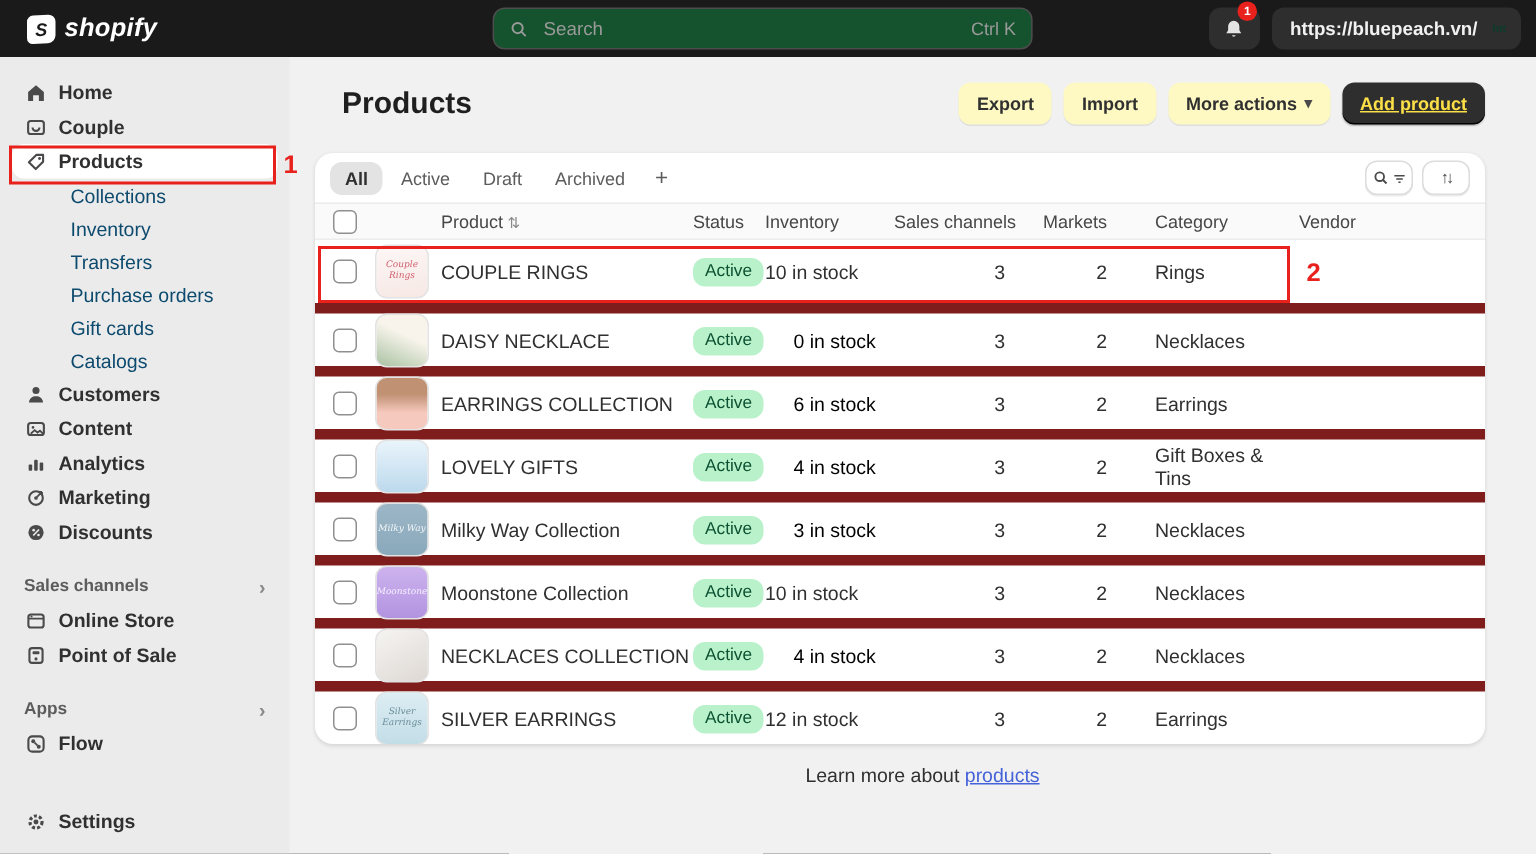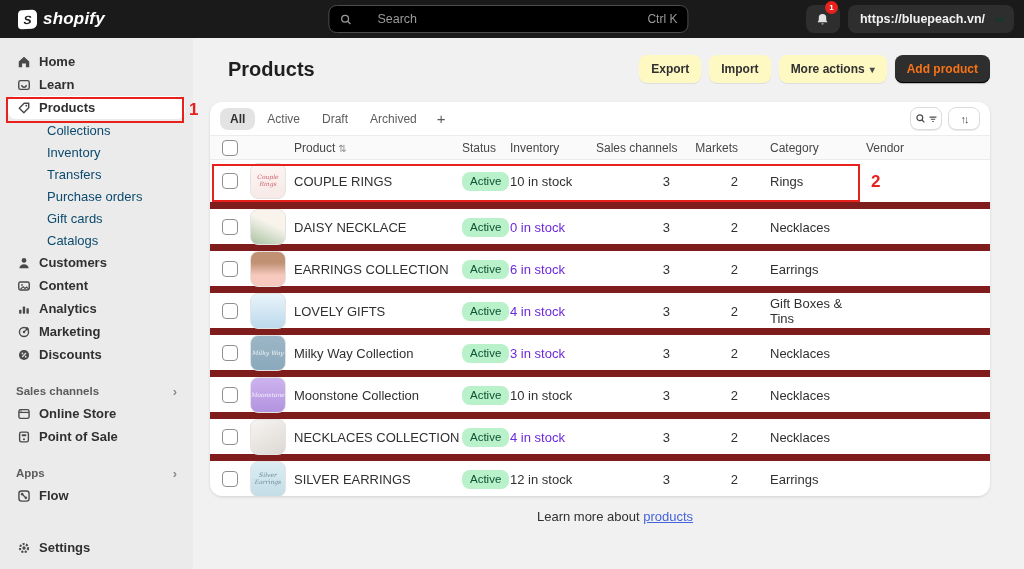--- a/index.html
+++ b/index.html
@@ -5,21 +5,21 @@
   * { margin:0; padding:0; box-sizing:border-box; }
   body { font-family:"Liberation Sans", sans-serif; background:#555; }
   .app { position:relative; width:1024px; height:569px; background:#f1f1f1; overflow:hidden; }
 
   
   .topbar { position:relative; height:38px; background:#1a1a1a; display:flex; align-items:center; }
   .brand { display:flex; align-items:center; gap:6px; padding-left:18px; }
   .bag { width:19px; height:19px; background:#fff; border-radius:4px 5px 5px 4px; position:relative; display:flex; align-items:center; justify-content:center; transform:skewY(-3deg); }
   .bag span { color:#1a1a1a; font-weight:bold; font-size:12px; font-style:italic; }
   .brand-name { color:#fff; font-size:17px; font-weight:bold; font-style:italic; letter-spacing:.2px; }
-  .search-box { position:absolute; left:50%; transform:translateX(-51%); top:5px; width:360px; height:28px; background:#000000; border:1px solid #4d4d4d; border-radius:8px; display:flex; align-items:center; padding:0 10px; gap:25px; }
+  .search-box { position:absolute; left:50%; transform:translateX(-51%); top:5px; width:360px; height:28px; background:#14532d; border:1px solid #4d4d4d; border-radius:8px; display:flex; align-items:center; padding:0 10px; gap:10px; }
   .search-box input { flex:1; background:transparent; border:none; outline:none; color:#e3e3e3; font-size:12.5px; font-family:"Liberation Sans",sans-serif; }
   .search-box input::placeholder { color:#9a9a9a; }
   .search-shortcut { color:#9a9a9a; font-size:12px; }
   .topbar-right { position:absolute; right:10px; top:5px; display:flex; gap:8px; align-items:center; }
   .bell-btn { position:relative; width:34px; height:28px; background:#2e2e2e; border-radius:8px; display:flex; align-items:center; justify-content:center; }
   .bell-badge { position:absolute; top:-4px; right:2px; min-width:13px; height:13px; background:#e8211d; border-radius:8px; color:#fff; font-size:8px; font-weight:bold; display:flex; align-items:center; justify-content:center; padding:0 3px; }
   .store-chip { height:28px; background:#2e2e2e; border-radius:8px; display:flex; align-items:center; gap:4px; padding:0 4px 0 12px; }
   .store-url { color:#f1f1f1; font-size:12.5px; font-weight:bold; }
   .store-avatar { width:21px; height:21px; border-radius:6px; display:flex; align-items:center; justify-content:center; font-size:7px; font-weight:bold; color:#0a3d2c; }
 
@@ -34,21 +34,21 @@
   .side-section .chev { color:#8a8a8a; font-size:13px; }
   .side-bottom { margin-top:auto; }
 
   
   .main { flex:1; padding:17px 0 0 17px; position:relative; }
   .page-header { width:780px; display:flex; align-items:center; margin-bottom:19px; }
   .page-title { font-size:20px; font-weight:bold; color:#1f1f1f; margin-left:18px; }
   .page-actions { margin-left:auto; display:flex; gap:8px; align-items:center; }
   .btn { height:28px; border:none; border-radius:8px; padding:0 12px; font-size:12px; font-weight:bold; font-family:"Liberation Sans",sans-serif; cursor:pointer; display:flex; align-items:center; gap:5px; }
   .btn-gray { background:#fef9c3; color:#303030; box-shadow:0 1px 0 rgba(0,0,0,.08); }
-  .btn-dark { background:#2e2e2e; color:#f97316; box-shadow:inset 0 -1px 0 #000, 0 1px 1px rgba(0,0,0,.25); }
+  .btn-dark { background:#2e2e2e; color:#fde047; box-shadow:inset 0 -1px 0 #000, 0 1px 1px rgba(0,0,0,.25);text-decoration:underline; }
   .btn .chev { font-size:10px; color:#4a4a4a; }
 
   .card { width:780px; background:#fff; border-radius:12px; box-shadow:0 1px 3px rgba(0,0,0,.12); overflow:hidden; }
   .tabbar { height:33px; display:flex; align-items:center; padding:0 10px; gap:6px; }
   .tab { height:22px; padding:0 10px; display:flex; align-items:center; border-radius:8px; font-size:12px; color:#5c5c5c; cursor:pointer; }
   .tab.selected { background:#e3e3e3; color:#303030; font-weight:bold; }
   .tab.add { font-size:15px; color:#5c5c5c; padding:0 8px; }
   .tab-tools { margin-left:auto; display:flex; gap:6px; }
   .tool-btn { width:32px; height:23px; background:#fff; border:1px solid #dcdcdc; border-radius:8px; box-shadow:0 1px 0 rgba(0,0,0,.08); display:flex; align-items:center; justify-content:center; gap:2px; cursor:pointer; color:#4a4a4a; }
   .tool-btn .updown { font-size:11px; letter-spacing:-2px; color:#4a4a4a; }
@@ -57,21 +57,21 @@
   .thead { height:25px; background:#fafafa; border-top:1px solid #ececec; border-bottom:1px solid #ececec; font-size:12px; color:#474747; }
   .thead .hcell { white-space:nowrap; }
   .right { text-align:right; }
   .row { height:42px; border-top:7px solid #7f1d1d; font-size:13px; color:#303030; cursor:pointer; }
   .row:first-child { border-top:none; }
   .cb { width:16px; height:16px; border:1.5px solid #8f8f8f; border-radius:4px; background:#fff; margin-left:12px; cursor:pointer; }
   .thumb { width:36px; height:36px; border-radius:8px; border:1px solid #e3e3e3; display:flex; align-items:center; justify-content:center; overflow:hidden; }
   .thumb span { font-family:"DejaVu Serif",serif; font-style:italic; font-size:6px; text-align:center; line-height:1.1; }
   .pname { font-weight:normal; }
   .badge { display:inline-flex; align-items:center; height:19px; padding:0 8px; border-radius:8px; background:#b9f2ca; color:#0c5132; font-size:11.5px; }
-  .inv.low { color:#6d28d9; }
+  .inv.low { color:#000000;margin-left:19px; }
   .sort-glyph { color:#8a8a8a; font-size:10px; margin-left:3px; cursor:pointer; }
 
   .page-footer { width:810px; margin-top:13px; text-align:center; font-size:13px; color:#303030; }
   .page-footer a { color:#4563d9; }
 
   
   .ann-box { position:absolute; border:2.5px solid #e8211d; pointer-events:none; }
   .ann-box1 { left:6px; top:97px; width:178px; height:26px; }
   .ann-box2 { left:212px; top:164px; width:648px; height:38px; }
   .ann-label { position:absolute; color:#e8211d; font-size:17px; font-weight:bold; pointer-events:none; }
@@ -130,21 +130,21 @@
           </span>
     <span class="lbl">Home</span>
   </div>
         <div class="side-item">
     <span class="icon">
             <svg width="14" height="14" viewBox="0 0 16 16">
               <rect x="2" y="3" width="12" height="10" rx="2" fill="none" stroke="#4a4a4a" stroke-width="1.6"></rect>
               <path d="M5.4 8a2.6 2.6 0 0 0 5.2 0" fill="none" stroke="#4a4a4a" stroke-width="1.6"></path>
             </svg>
           </span>
-    <span class="lbl">Learn</span>
+    <span class="lbl">Couple</span>
   </div>
         <div class="side-item selected">
     <span class="icon">
             <svg width="14" height="14" viewBox="0 0 16 16">
               <path d="M2.6 8.2 8.2 2.6h5.2v5.2L7.8 13.4Z" fill="none" stroke="#4a4a4a" stroke-width="1.6" stroke-linejoin="round"></path>
               <circle cx="10.7" cy="5.3" r="1.1" fill="#4a4a4a"></circle>
             </svg>
           </span>
     <span class="lbl">Products</span>
   </div>

